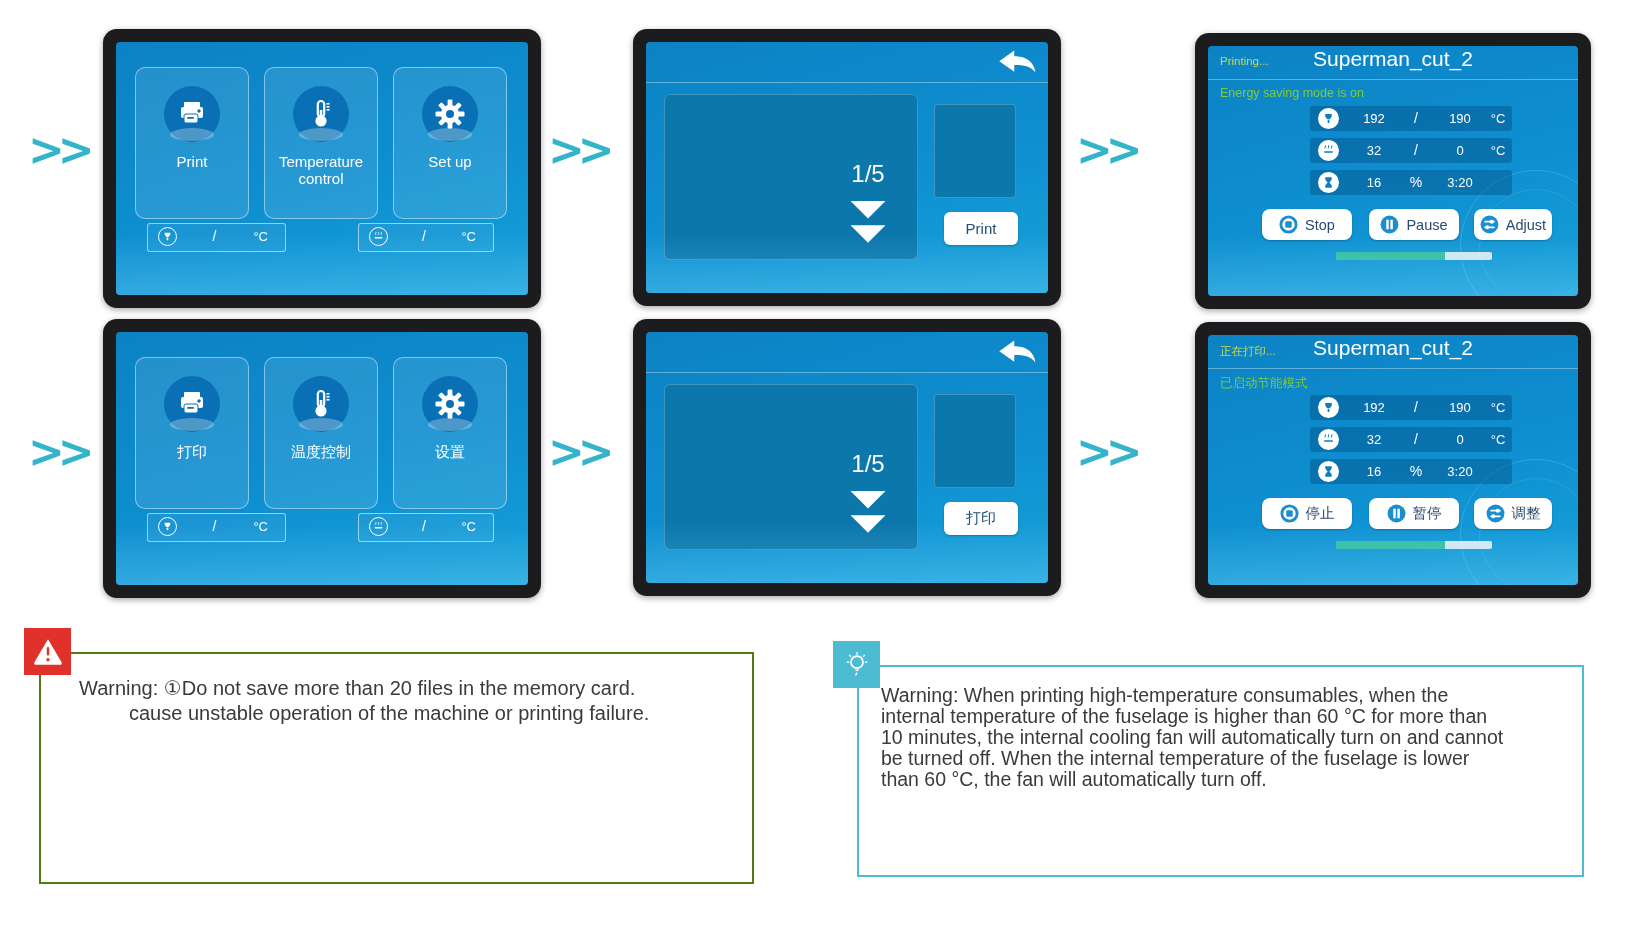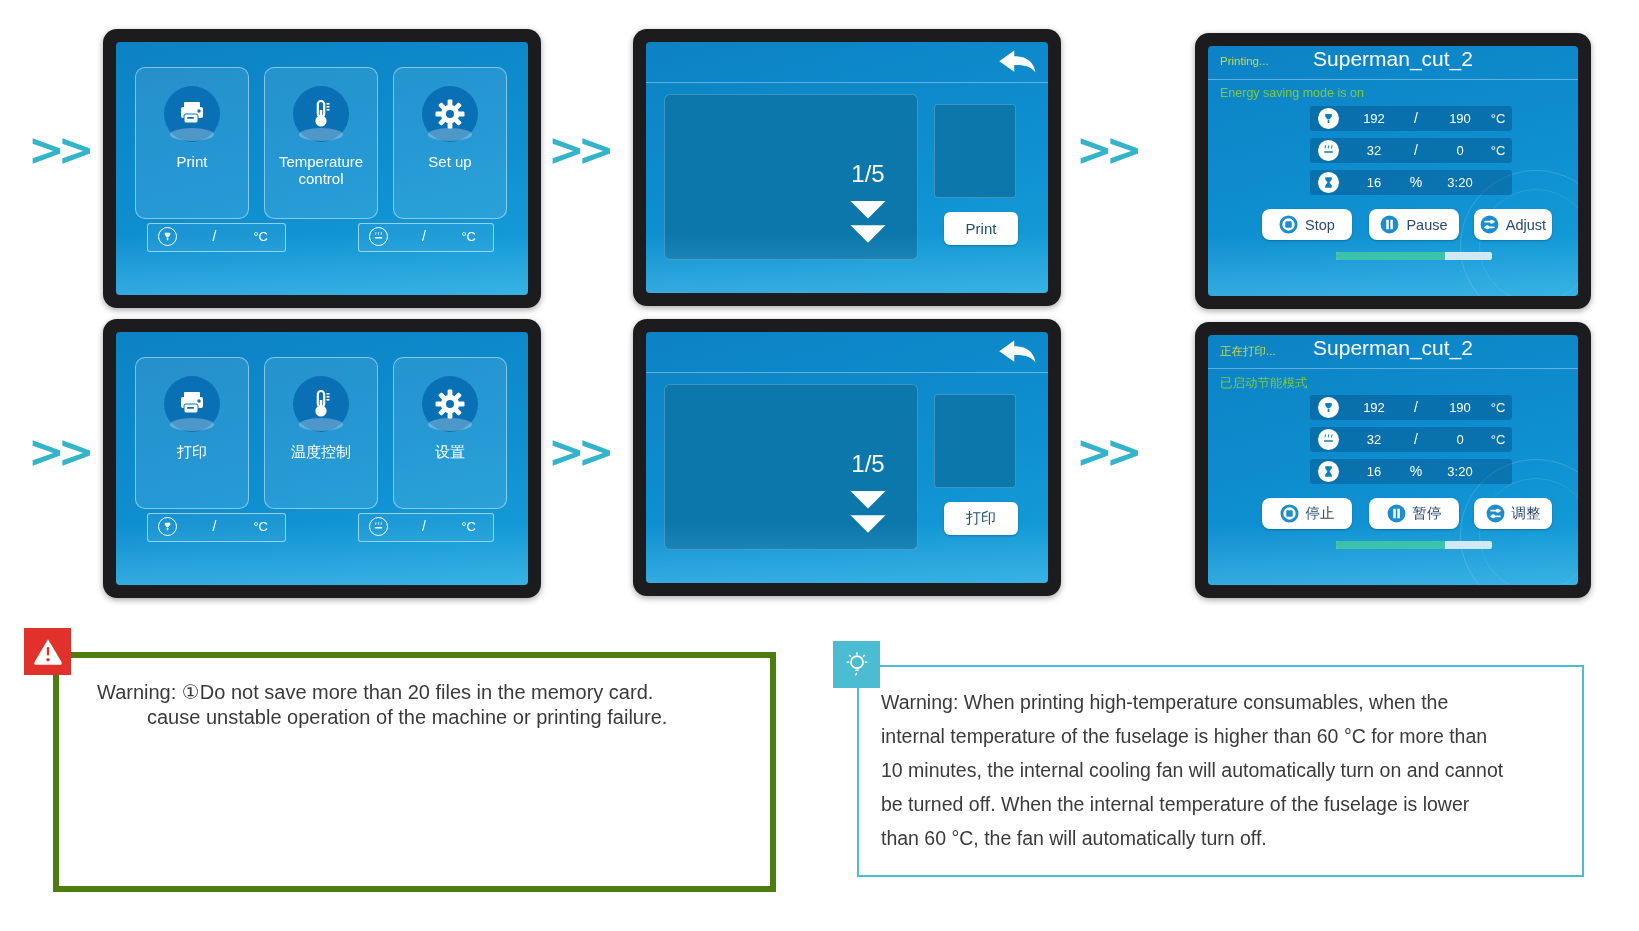--- a/index.html
+++ b/index.html
@@ -68,33 +68,33 @@
   .tr-v2{position:absolute;left:128px;top:5px;width:44px;text-align:center;}
   .tr-unit{position:absolute;left:176px;top:5px;width:24px;text-align:center;}
   .p-btn{position:absolute;top:163px;height:31px;background:#fff;border-radius:8px;
         display:flex;align-items:center;justify-content:center;gap:7px;cursor:pointer;
         color:#2a4a70;font-size:14.5px;box-shadow:0 1px 2px rgba(0,40,70,0.35);}
   .p-progress{position:absolute;left:128px;top:206px;width:156px;height:8px;background:#d8e9f2;
         border-radius:2px;overflow:hidden;}
   .p-fill{height:100%;background:#35bfa2;}
 
   
-  .warnbox-red{position:absolute;left:53px;top:652px;width:711px;height:228px;
-        border:6px solid #4d7c0f;background:#fff;}
+  .warnbox-red{position:absolute;left:39px;top:652px;width:711px;height:228px;
+        border:2px solid #4d7c0f;background:#fff;}
   .badge-red{position:absolute;left:24px;top:628px;width:47px;height:47px;background:#e0312b;
         display:flex;align-items:center;justify-content:center;}
   .warn-lines{position:absolute;left:38px;top:22px;color:#3a3a3a;font-size:20px;
         line-height:24.5px;white-space:nowrap;}
   .wl-0{margin-left:0;} .wl-1{margin-left:83px;} .wl-2{margin-left:50px;} .wl-3{margin-left:83px;}
   .warnbox-teal{position:absolute;left:857px;top:665px;width:723px;height:208px;
         border:2px solid #4cbcd2;background:#fff;}
   .badge-teal{position:absolute;left:833px;top:641px;width:47px;height:47px;background:#4cbcd2;
         display:flex;align-items:center;justify-content:center;}
   .tip-text{position:absolute;left:22px;top:18px;color:#3a3a3a;font-size:19.5px;
-        line-height:34px;white-space:pre-line;}
+        line-height:21px;white-space:pre-line;}
 </style>
 </head>
 <body>
 
 <div class="canvas">
 
   <div class="flow-arrow" style="left:28px;top:128px;">&gt;&gt;</div>
   <div class="flow-arrow" style="left:548px;top:128px;">&gt;&gt;</div>
   <div class="flow-arrow" style="left:1076px;top:128px;">&gt;&gt;</div>
   <div class="flow-arrow" style="left:28px;top:430px;">&gt;&gt;</div>

